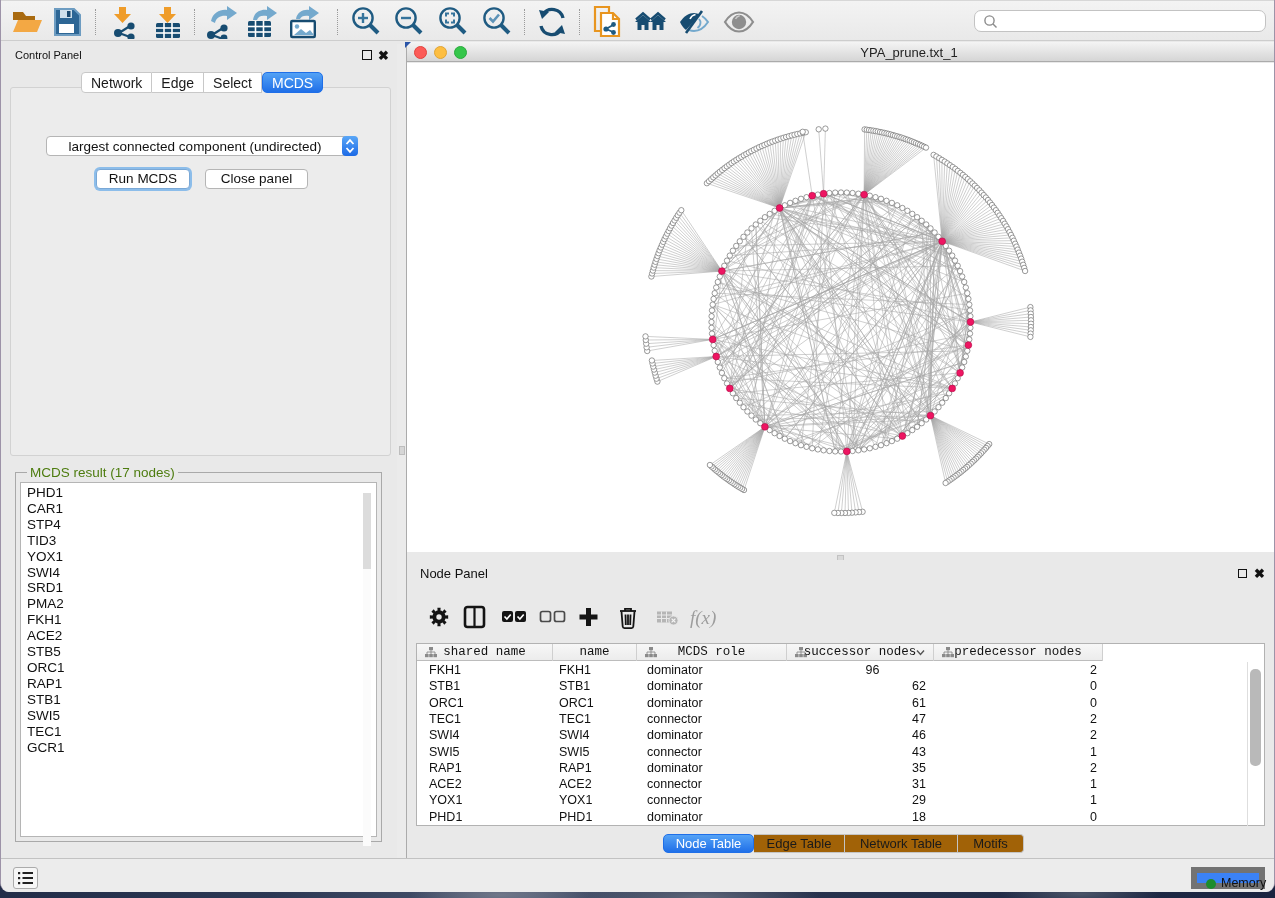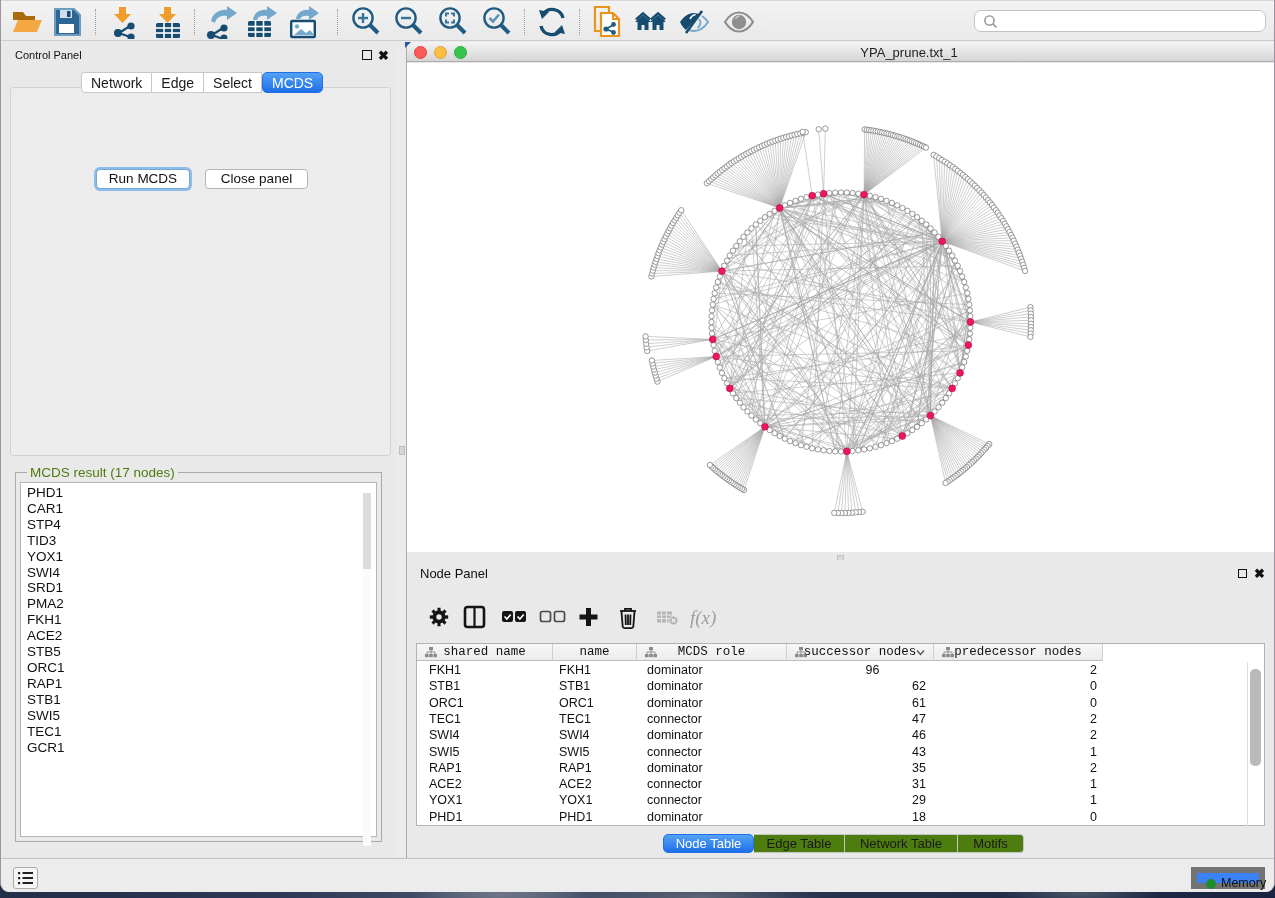--- a/index.html
+++ b/index.html
@@ -69,21 +69,21 @@
 #tp-close { position:absolute; left:847px; top:6px; font-size:13px; font-weight:bold; color:#111; }
 #tp-table { position:absolute; left:9px; top:83px; width:849px; height:183px; background:#fff; border:1px solid #b2b2b2; }
 #tp-header { position:absolute; left:0; top:0; width:686px; height:17px;
   background:linear-gradient(#f7f7f7,#ececec); border-bottom:1px solid #bcbcbc; border-right:1px solid #cfcfcf; font-size:12.5px; color:#111;font-family:Liberation Mono, monospace; }
 .hcell { position:absolute; top:0; height:17px; border-right:1px solid #cfcfcf; }
 .hcell .lbl { position:absolute; top:1px; width:100%; text-align:center; }
 .trow { position:absolute; left:0; width:849px; height:16.3px; font-size:12.5px; color:#111; }
 .tc { position:absolute; top:1px; }
 #tp-scroll { position:absolute; right:3px; top:25px; width:11px; height:97px; background:#b9b9b9; border-radius:5px; }
 #tp-sline { position:absolute; right:16px; top:18px; width:1px; height:164px; background:#dedede; }
-.btab { position:absolute; top:274px; height:19px; background:#4d7c0f; border:1px solid #c4c4c4;
+.btab { position:absolute; top:274px; height:19px; background:#a16207; border:1px solid #c4c4c4;
   font-size:13px; color:#1a1a1a; text-align:center; line-height:18px; }
 
 #statusbar { position:absolute; left:0; top:858px; width:1275px; height:34px; background:#ececec;
   border-top:1px solid #c2c2c2; }
 #st-listbtn { position:absolute; left:12px; top:8px; width:25px; height:22px; background:#f6f6f6;
   border:1px solid #ababab; border-radius:3px; }
 #st-mem { position:absolute; left:1190px; top:8px; width:74px; height:22px; background:#3b82f6;
   border:6px solid #737373; font-size:12.5px; color:#111; }
 #st-mem .dot { position:absolute; left:9px; top:6px; width:10px; height:10px; border-radius:50%; background:#1d8c2c; }
 #st-mem .t { position:absolute; left:24px; top:3px; }
@@ -220,20 +220,29 @@
 <div id="searchbox">
   <svg width="18" height="18" viewBox="0 0 18 18" style="position:absolute;left:7px;top:2px">
     <circle cx="7.5" cy="7.5" r="4.6" fill="none" stroke="#8b8b8b" stroke-width="1.4"></circle>
     <line x1="11" y1="11" x2="14.5" y2="14.5" stroke="#8b8b8b" stroke-width="1.4"></line>
   </svg>
 </div>
 </div>
 
 <div id="cpanel">
   <div id="cp-body"></div>
+  <div id="combo">
+    <div class="txt">largest connected component (undirected)</div>
+    <div class="step">
+      <svg width="16" height="20" viewBox="0 0 16 20" style="position:absolute;left:0;top:0">
+        <path d="M4.5 8 L8 4.2 L11.5 8" fill="none" stroke="#fff" stroke-width="1.8"></path>
+        <path d="M4.5 12 L8 15.8 L11.5 12" fill="none" stroke="#fff" stroke-width="1.8"></path>
+      </svg>
+    </div>
+  </div>
   <div class="btn" id="btn-run">Run MCDS</div>
   <div class="btn" id="btn-close">Close panel</div>
   <div id="groupbox">
     <div id="gb-title">MCDS result (17 nodes)</div>
     <div id="gb-list">PHD1<br>CAR1<br>STP4<br>TID3<br>YOX1<br>SWI4<br>SRD1<br>PMA2<br>FKH1<br>ACE2<br>STB5<br>ORC1<br>RAP1<br>STB1<br>SWI5<br>TEC1<br>GCR1
       <div id="gb-scroll"></div><div id="gb-thumb"></div>
     </div>
   </div>
 </div>
 <div id="cp-title">Control Panel</div>

